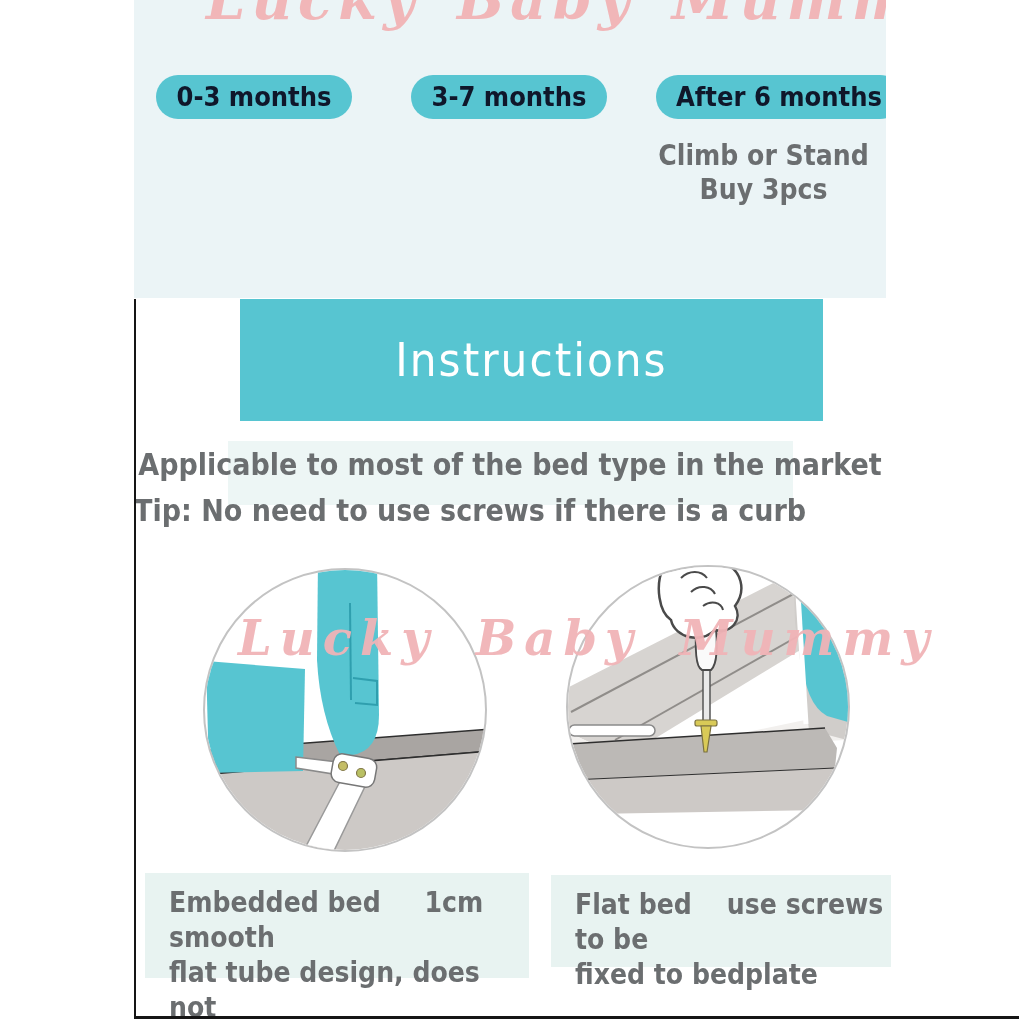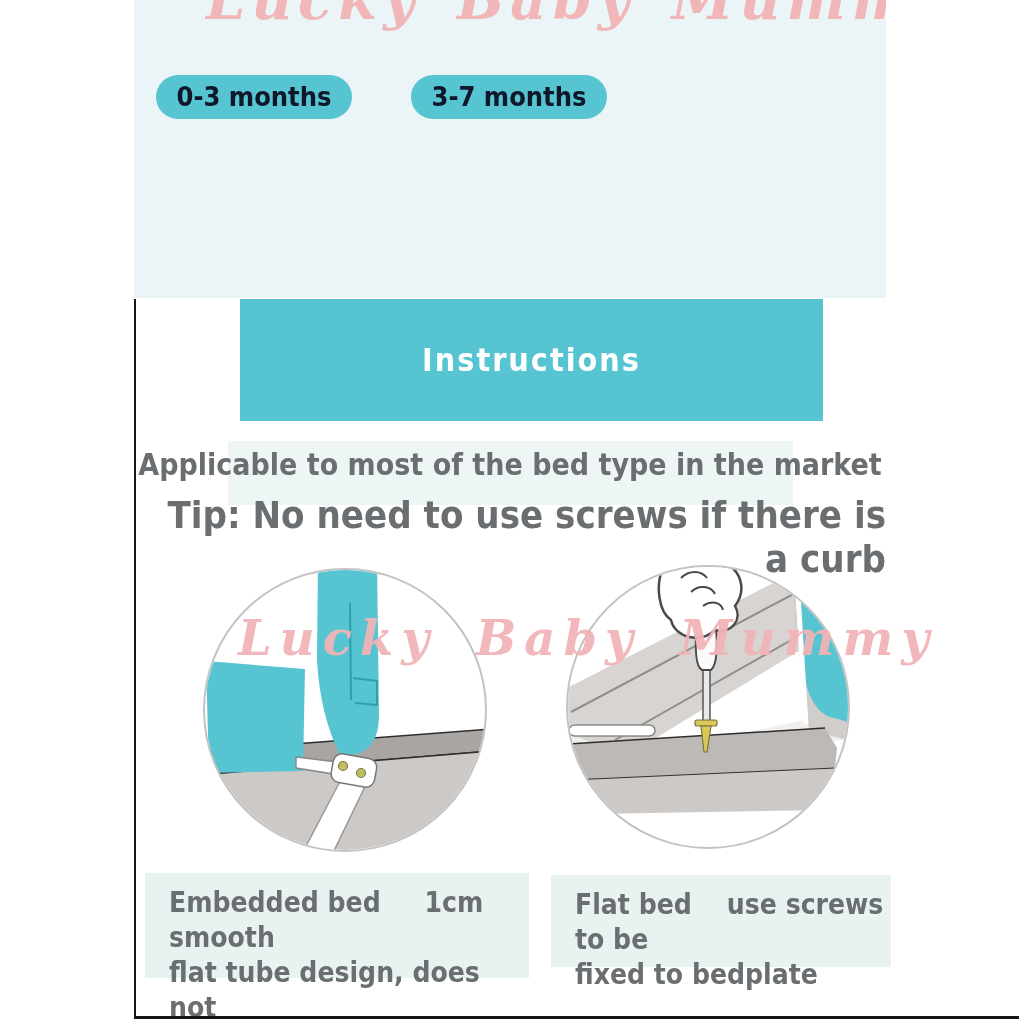--- a/index.html
+++ b/index.html
@@ -27,29 +27,29 @@
   .age-col .lines{margin-top:20px;font-size:28px;line-height:34px;}
   #col1{left:20px;width:200px;}
   #col2{left:275px;width:200px;}
   #col3{left:522px;width:215px;}
   
   .banner{
     position:absolute;left:240px;top:299px;width:583px;height:122px;
     background:#57c5d1;text-align:center;
   }
   .banner .title{
-    line-height:122px;color:#ffffff;font-stretch:condensed;font-weight:bold;
-    font-size:32px;letter-spacing:2px;
+    line-height:122px;color:#ffffff;font-stretch:condensed;font-weight:normal;
+    font-size:47px;letter-spacing:2px;
   }
   .note-strip{
     position:absolute;left:228px;top:441px;width:565px;height:64px;
     background:#edf6f5;
   }
   .note1{position:absolute;left:134px;top:447px;width:752px;text-align:center;font-size:30px;}
-  .note2{position:absolute;left:134px;top:493px;width:752px;text-align:right;font-size:38px;}
+  .note2{position:absolute;left:134px;top:493px;width:752px;text-align:left;font-size:30px;}
   
   .fig{position:absolute;width:290px;height:290px;}
   #fig-left{left:200px;top:565px;}
   #fig-right{left:563px;top:562px;}
   .wm-mid{
     position:absolute;left:238px;top:610px;white-space:nowrap;z-index:5;
     font-family:"DejaVu Serif",serif;font-style:italic;font-weight:bold;
     font-size:48px;letter-spacing:8px;word-spacing:14px;color:rgba(240,179,182,0.95);
   }
   .caption{
@@ -71,20 +71,27 @@
     <div class="wm-top">Lucky Baby Mummy</div>
 
     <div class="age-col" id="col1">
       <span class="pill">0-3 months</span>
     </div>
 
     <div class="age-col" id="col2">
       <span class="pill">3-7 months</span>
     </div>
 
+    <div class="age-col" id="col3">
+      <span class="pill">After 6 months</span>
+      <div class="lines cond">
+        <div>Climb or Stand</div>
+        <div>Buy 3pcs</div>
+      </div>
+    </div>
   </div>
 
   <div class="banner">
     <div class="title">Instructions</div>
   </div>
 
   <div class="note-strip"></div>
   <div class="note1 cond">Applicable to most of the bed type in the market</div>
   <div class="note2 cond">Tip: No need to use screws if there is a curb</div>
 

